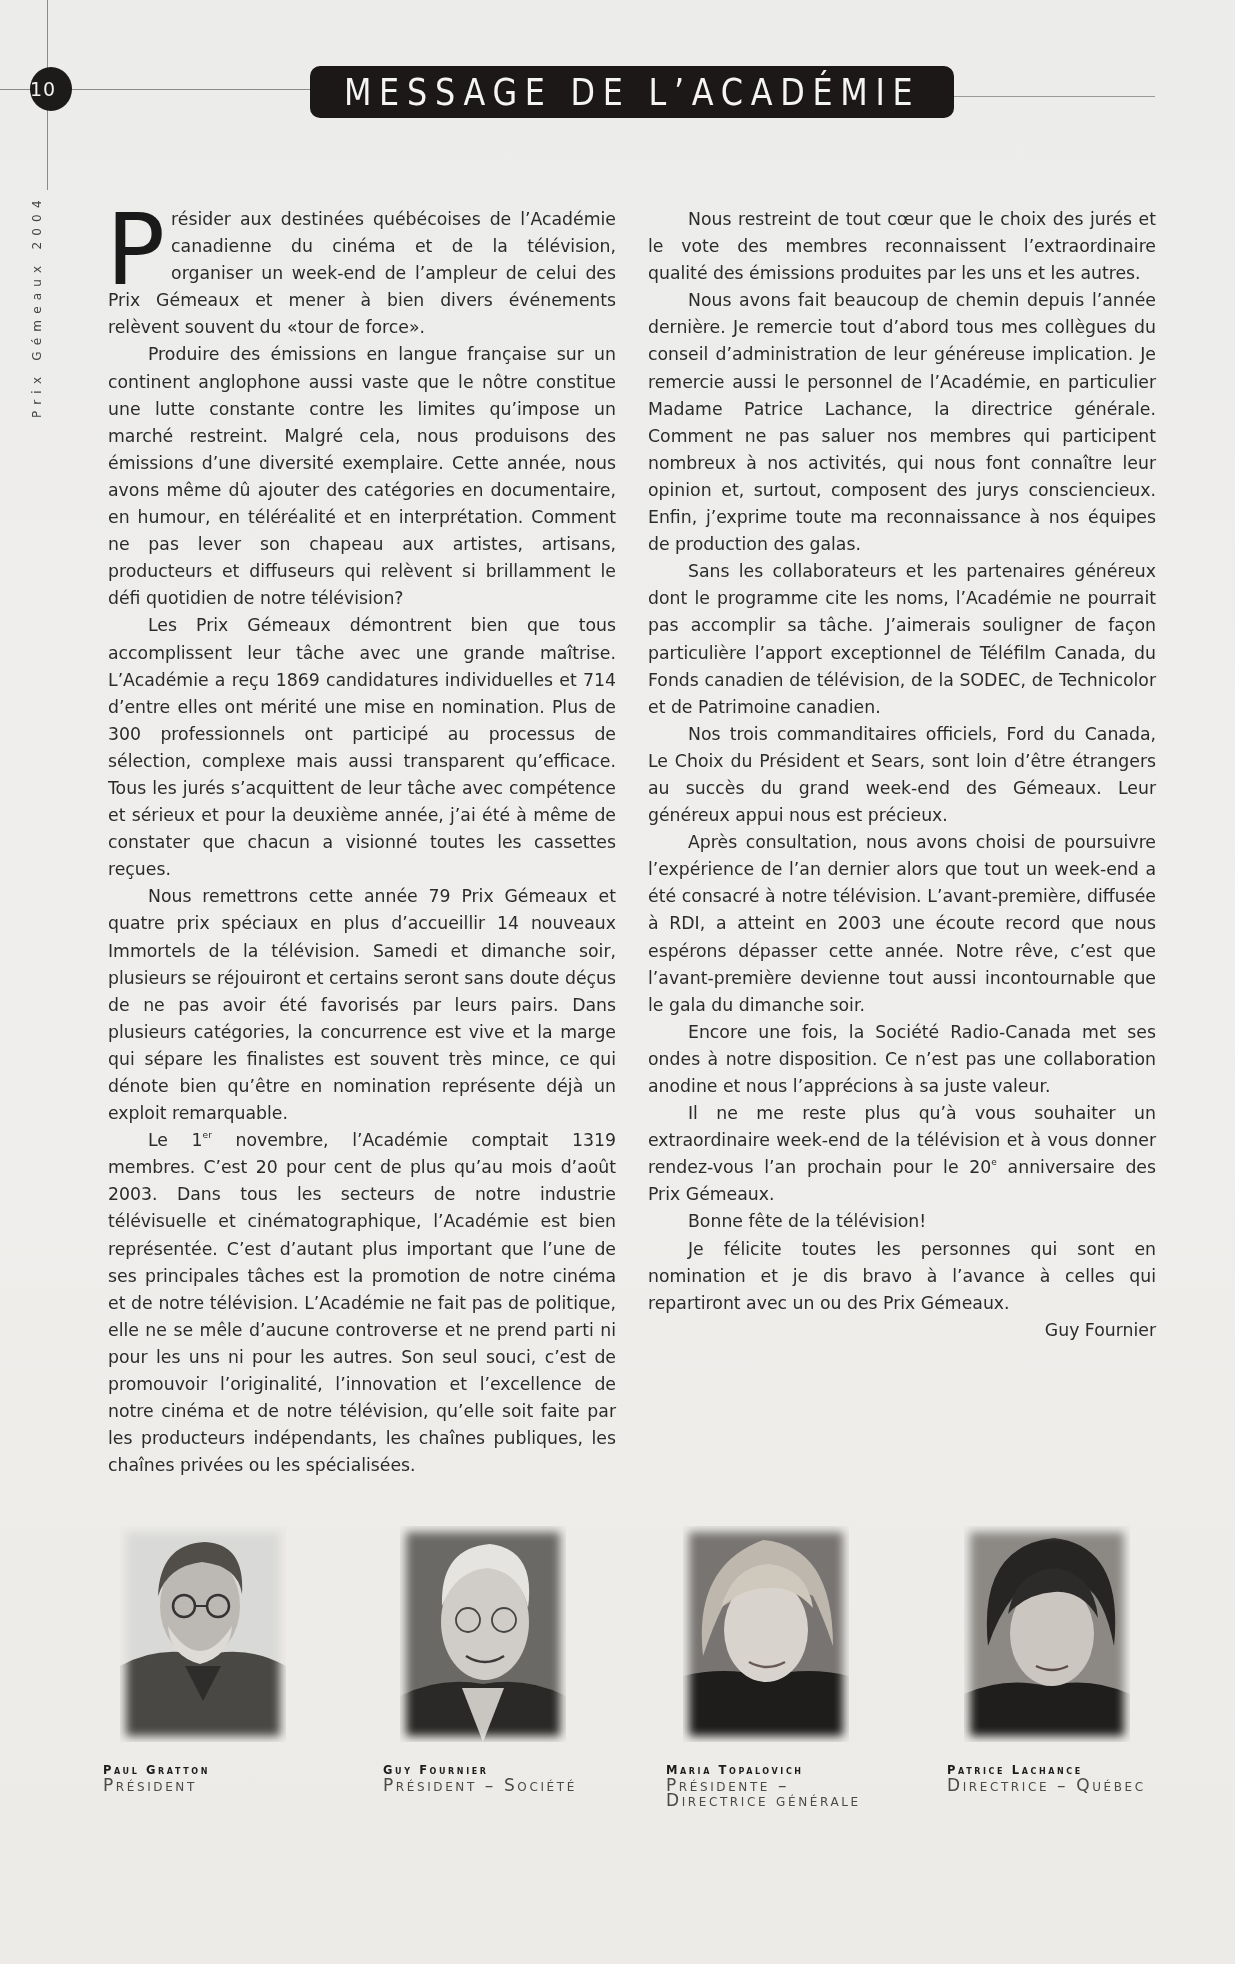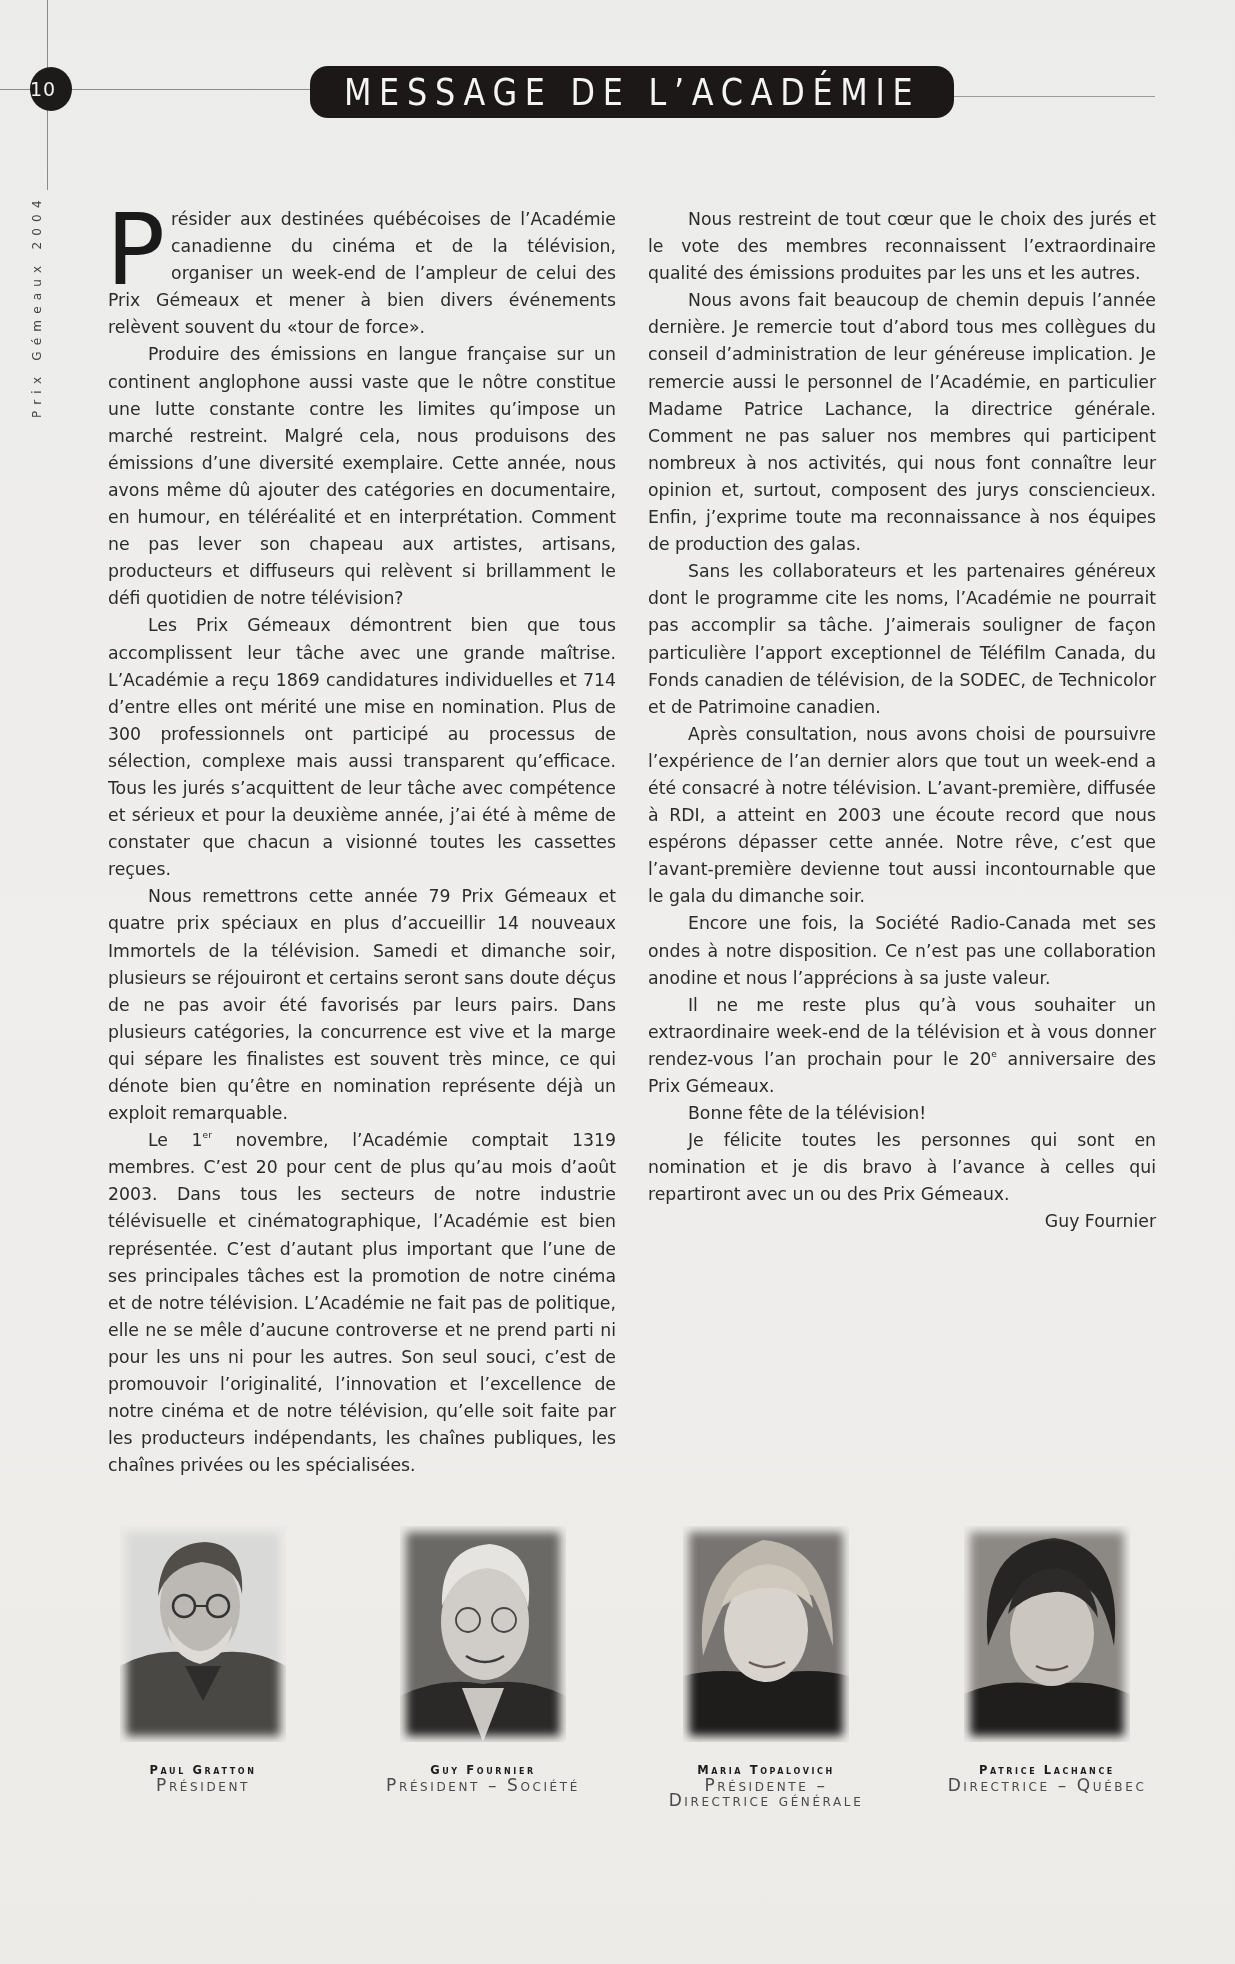--- a/index.html
+++ b/index.html
@@ -17,21 +17,21 @@
   .hline-right { position: absolute; left: 950px; top: 96px; width: 205px; height: 1px; background: #9a9a9a; }
 
   .page-num {
     position: absolute; left: 30px; top: 67px; width: 42px; height: 44px;
     border-radius: 50%; background: #1d1a1a; color: #f2f2f2;
     display: flex; align-items: center; justify-content: flex-start;
     font-size: 19px; font-family: "DejaVu Sans", sans-serif; letter-spacing: 1px;
   }
   .title-pill {
     position: absolute; left: 310px; top: 66px; width: 644px; height: 52px;
-    background: #1c1818; border-radius: 18px;
+    background: #1c1818; border-radius: 10px;
     display: flex; align-items: center; justify-content: center;
   }
   .title-pill span {
     color: #f4f4f4; font-size: 37px; letter-spacing: 9px; font-weight: normal;
     font-family: "DejaVu Sans", sans-serif; transform: scaleX(0.86); white-space: nowrap;
   }
 
   .side-label {
     position: absolute; left: 30px; top: 418px; transform-origin: left top;
     transform: rotate(-90deg);
@@ -47,21 +47,21 @@
   .col.right { left: 648px; }
   .col p { margin: 0; text-indent: 40px; }
   .col p.first { text-indent: 0; }
   .dropcap {
     float: left; font-size: 98px; line-height: 80px; margin: 4px 6px -4px -2px;
     color: #1a1a1a; font-family: "DejaVu Sans", sans-serif;
   }
   sup { font-size: 9px; vertical-align: 8px; line-height: 0; }
   .signature { text-align: right; margin-top: 27px; text-indent: 0 !important; }
 
-  .staff { position: absolute; top: 1526px; width: 200px; text-align: center; }
+  .staff { position: absolute; top: 1526px; width: 200px; }
   .photo {
     width: 166px; height: 216px; margin: 0 auto; position: relative; overflow: hidden;
     box-shadow: 0 0 8px 4px rgba(236,235,232,0.9) inset;
     filter: blur(0.3px);
   }
   .photo svg { width: 100%; height: 100%; display: block; }
   .photo::after { content: ""; position: absolute; inset: 0; box-shadow: inset 0 0 10px 6px #ecebe8; }
   .staff-name {
     margin-top: 21px; font-size: 11.5px; letter-spacing: 2.6px; color: #1c1c1c; font-weight: bold;
     font-variant: small-caps; text-transform: none; line-height: 15px;
@@ -94,20 +94,21 @@
     <p>Produire des émissions en langue française sur un continent anglophone aussi vaste que le nôtre constitue une lutte constante contre les limites qu’impose un marché restreint. Malgré cela, nous produisons des émissions d’une diversité exemplaire. Cette année, nous avons même dû ajouter des catégories en documentaire, en humour, en téléréalité et en interprétation. Comment ne pas lever son chapeau aux artistes, artisans, producteurs et diffuseurs qui relèvent si brillamment le défi quotidien de notre télévision?</p>
     <p>Les Prix Gémeaux démontrent bien que tous accomplissent leur tâche avec une grande maîtrise. L’Académie a reçu 1869 candidatures individuelles et 714 d’entre elles ont mérité une mise en nomination. Plus de 300 professionnels ont participé au processus de sélection, complexe mais aussi transparent qu’efficace. Tous les jurés s’acquittent de leur tâche avec compétence et sérieux et pour la deuxième année, j’ai été à même de constater que chacun a visionné toutes les cassettes reçues.</p>
     <p>Nous remettrons cette année 79 Prix Gémeaux et quatre prix spéciaux en plus d’accueillir 14 nouveaux Immortels de la télévision. Samedi et dimanche soir, plusieurs se réjouiront et certains seront sans doute déçus de ne pas avoir été favorisés par leurs pairs. Dans plusieurs catégories, la concurrence est vive et la marge qui sépare les finalistes est souvent très mince, ce qui dénote bien qu’être en nomination représente déjà un exploit remarquable.</p>
     <p><span>Le 1</span><sup>er</sup><span> novembre, l’Académie comptait 1319 membres. C’est 20 pour cent de plus qu’au mois d’août 2003. Dans tous les secteurs de notre industrie télévisuelle et cinématographique, l’Académie est bien représentée. C’est d’autant plus important que l’une de ses principales tâches est la promotion de notre cinéma et de notre télévision. L’Académie ne fait pas de politique, elle ne se mêle d’aucune controverse et ne prend parti ni pour les uns ni pour les autres. Son seul souci, c’est de promouvoir l’originalité, l’innovation et l’excellence de notre cinéma et de notre télévision, qu’elle soit faite par les producteurs indépendants, les chaînes publiques, les chaînes privées ou les spécialisées.</span></p>
   </div>
 
   <div class="col right">
     <p>Nous restreint de tout cœur que le choix des jurés et le vote des membres reconnaissent l’extraordinaire qualité des émissions produites par les uns et les autres.</p>
     <p>Nous avons fait beaucoup de chemin depuis l’année dernière. Je remercie tout d’abord tous mes collègues du conseil d’administration de leur généreuse implication. Je remercie aussi le personnel de l’Académie, en particulier Madame Patrice Lachance, la directrice générale. Comment ne pas saluer nos membres qui participent nombreux à nos activités, qui nous font connaître leur opinion et, surtout, composent des jurys consciencieux. Enfin, j’exprime toute ma reconnaissance à nos équipes de production des galas.</p>
     <p>Sans les collaborateurs et les partenaires généreux dont le programme cite les noms, l’Académie ne pourrait pas accomplir sa tâche. J’aimerais souligner de façon particulière l’apport exceptionnel de Téléfilm Canada, du Fonds canadien de télévision, de la SODEC, de Technicolor et de Patrimoine canadien.</p>
+    <p>Nos trois commanditaires officiels, Ford du Canada, Le Choix du Président et Sears, sont loin d’être étrangers au succès du grand week-end des Gémeaux. Leur généreux appui nous est précieux.</p>
     <p>Après consultation, nous avons choisi de poursuivre l’expérience de l’an dernier alors que tout un week-end a été consacré à notre télévision. L’avant-première, diffusée à RDI,  a atteint en 2003 une écoute record que nous espérons dépasser cette année. Notre rêve, c’est que l’avant-première devienne tout aussi incontournable que le gala du dimanche soir.</p>
     <p>Encore une fois, la Société Radio-Canada met ses ondes à notre disposition. Ce n’est pas une collaboration anodine et nous l’apprécions à sa juste valeur.</p>
     <p><span>Il ne me reste plus qu’à vous souhaiter un extraordinaire week-end de la télévision et à vous donner rendez-vous l’an prochain pour le 20</span><sup>e</sup><span> anniversaire des Prix Gémeaux.</span></p>
     <p>Bonne fête de la télévision!</p>
     <p>Je félicite toutes les personnes qui sont en nomination et je dis bravo à l’avance à celles qui repartiront avec un ou des Prix Gémeaux.</p>
     <p class="signature">Guy Fournier</p>
   </div>
 
   <div class="staff" style="left:103px;">
     <div class="photo">

